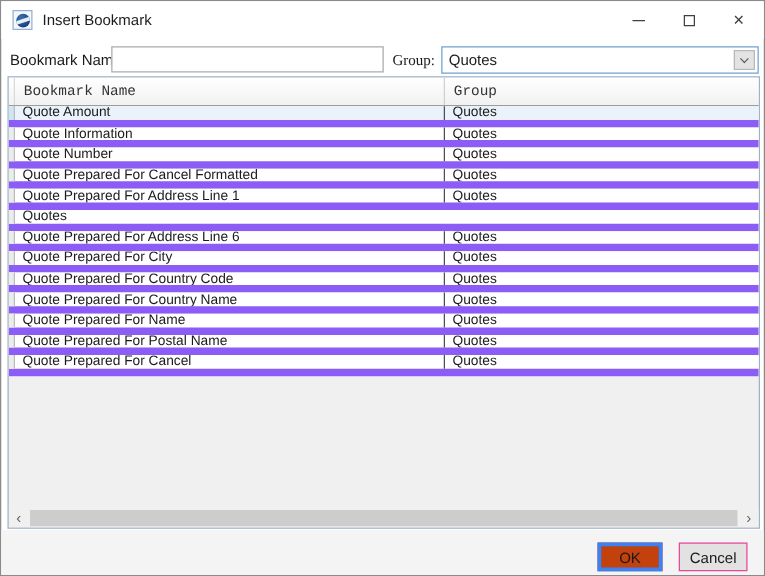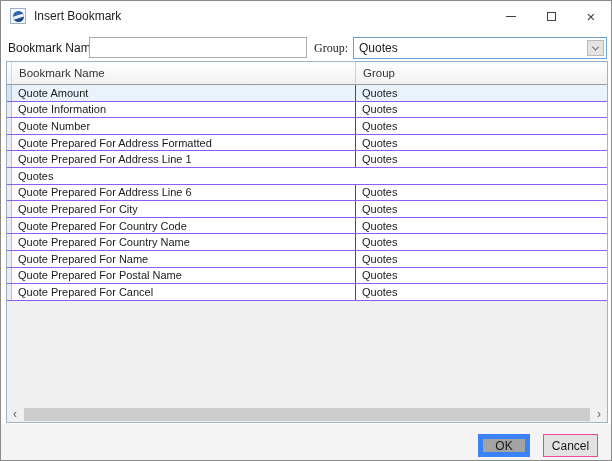--- a/index.html
+++ b/index.html
@@ -80,34 +80,35 @@
   .grid-panel {
     position:absolute; left:5px; top:60px; width:602px; height:362px;
     border:1px solid #9fb3c7; background:#f0f0f0;
     overflow:hidden;
   }
   .grid-header {
     display:grid; grid-template-columns:5px 344px 1fr;
     height:23px;
     background:linear-gradient(#ffffff, #f1f1f1);
     border-bottom:1px solid #9c9c9c;
+    font-family:Liberation Mono, monospace;
   }
   .grid-header .hcell {
     font-size:11.5px; color:#333333;
     display:flex; align-items:center; padding-left:7px;
   }
   .grid-header .hcorner { border-right:1px solid #d9d9d9; }
   .grid-header .hcell-name { border-right:1px solid #d0d0d0; }
 
   .table-body { background:#f0f0f0; }
   .grid-row {
     display:grid; grid-template-columns:5px 344px 1fr;
     height:16.6px;
     background:#ffffff;
-    border-bottom:1px solid #8b5cf6;
+    border-bottom:6px solid #8b5cf6;
   }
   .grid-row .strip { background:#ececec; border-right:1px solid #bcbcbc; }
   .grid-row .cell {
     font-size:11px; color:#1a1a1a;
     display:flex; align-items:center; padding-left:6px;
     white-space:nowrap; overflow:hidden;
   }
   .grid-row .cell-name { border-right:1px solid #4f4f4f; }
   .grid-row.selected { background:#eaf3fb; }
   .grid-row.selected .strip { background:#cfe4f5; }
@@ -131,21 +132,21 @@
     position:absolute; left:0; top:423px; width:610px; height:36px;
     background:#f4f4f4;
   }
   .btn {
     position:absolute; top:10px; height:23px;
     font-family:inherit; font-size:12px; color:#1a1a1a;
     display:flex; align-items:center; justify-content:center;
   }
   .btn-ok {
     left:477px; width:52px;
-    background:#a3a3a3; border:5px solid #3b82f6;
+    background:#c2410c; border:3px solid #3b82f6;
   }
   .btn-cancel {
     left:542px; width:55px;
     background:#e2e2e2; border:1px solid #ec4899;
   }
 </style>
 </head>
 <body>
 
 <div class="dialog">
@@ -195,21 +196,21 @@
     <div class="cell cell-name">Quote Information</div>
     <div class="cell">Quotes</div>
   </div>
         <div class="grid-row">
     <div class="strip"></div>
     <div class="cell cell-name">Quote Number</div>
     <div class="cell">Quotes</div>
   </div>
         <div class="grid-row">
     <div class="strip"></div>
-    <div class="cell cell-name">Quote Prepared For Address Formatted</div>
+    <div class="cell cell-name">Quote Prepared For Cancel Formatted</div>
     <div class="cell">Quotes</div>
   </div>
         <div class="grid-row">
     <div class="strip"></div>
     <div class="cell cell-name">Quote Prepared For Address Line 1</div>
     <div class="cell">Quotes</div>
   </div>
         <div class="grid-row">
     <div class="strip"></div>
     <div class="cell">Quotes</div>

